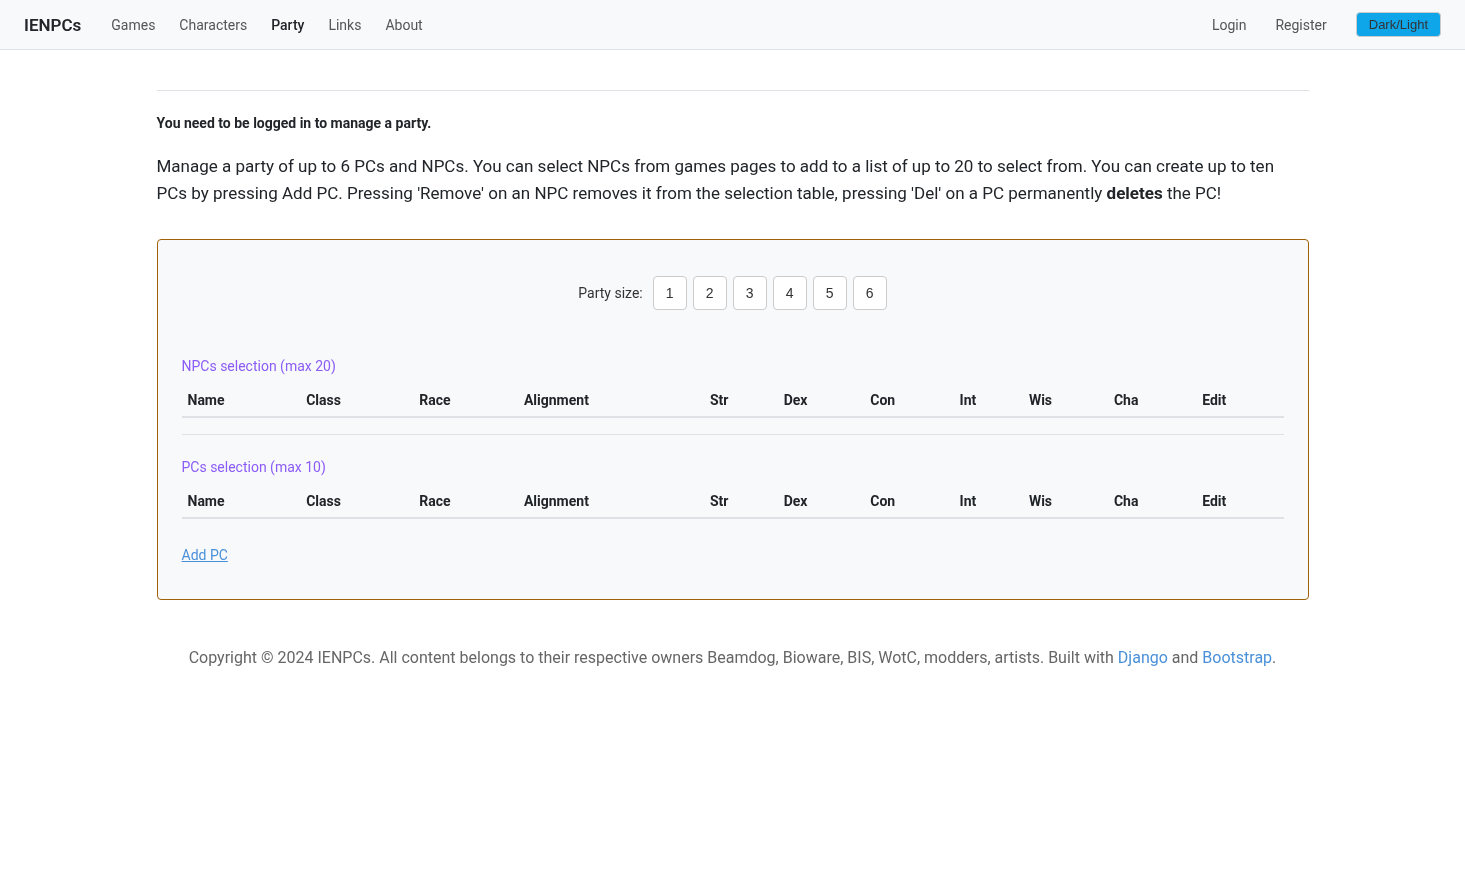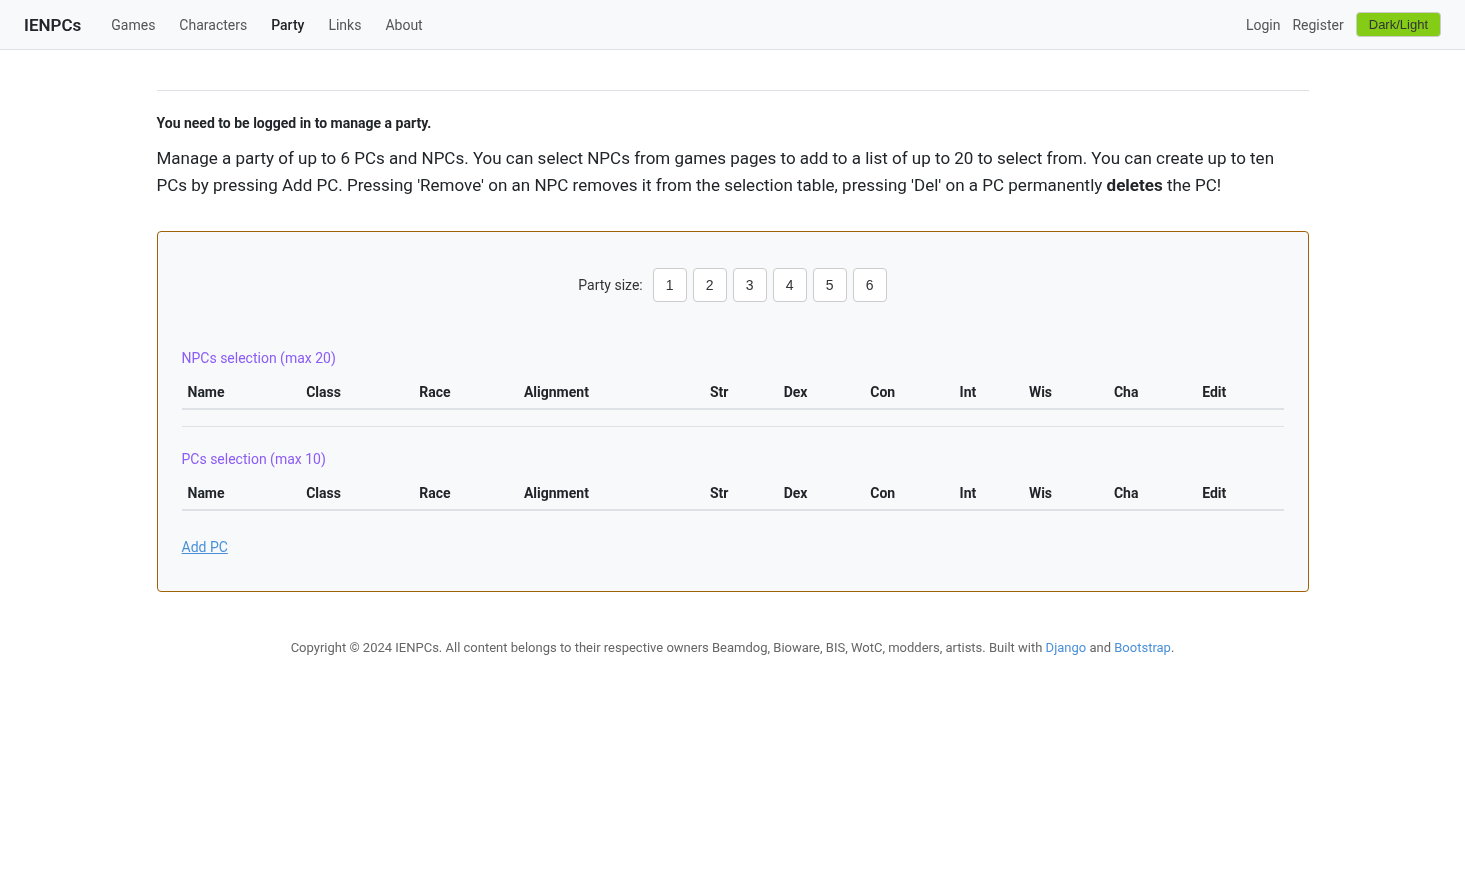--- a/index.html
+++ b/index.html
@@ -35,30 +35,30 @@
       padding: 6px 10px;
       color: #555;
       text-decoration: none;
       font-size: 14px;
       border-radius: 4px;
     }
     .nav-link.active { color: #212529; font-weight: 500; }
     .navbar-right {
       display: flex;
       align-items: center;
-      gap: 12px;
+      gap: 29px;
     }
     .navbar-right a {
       color: #555;
       text-decoration: none;
       font-size: 14px;
     }
     .btn-dark-light {
       border: 1px solid #ccc;
-      background: #84cc16;
+      background: #0ea5e9;
       padding: 4px 12px;
       border-radius: 4px;
       cursor: pointer;
       font-size: 13px;
       color: #333;
     }
 
     
     .container {
       max-width: 1200px;
@@ -75,21 +75,21 @@
 
     .title-divider {
       border: none;
       border-top: 1px solid #dee2e6;
       margin-bottom: 24px;
     }
 
     .alert-text {
       font-weight: 700;
       font-size: 14px;
-      margin-bottom: 14px;
+      margin-bottom: 22px;
     }
 
     .description-text {
       font-size: 17px;
       line-height: 1.6;
       color: #212529;
       margin-bottom: 32px;
     }
 
     .description-text strong {
@@ -170,21 +170,21 @@
       cursor: pointer;
       font-size: 14px;
       display: inline-block;
       margin-top: 12px;
     }
 
     
     .footer {
       text-align: center;
       margin-top: 48px;
-      font-size: 13px;
+      font-size: 16px;
       color: #666;
     }
     .footer a {
       color: #4a90d9;
       text-decoration: none;
     }
   </style>
 </head>
 <body>
 

